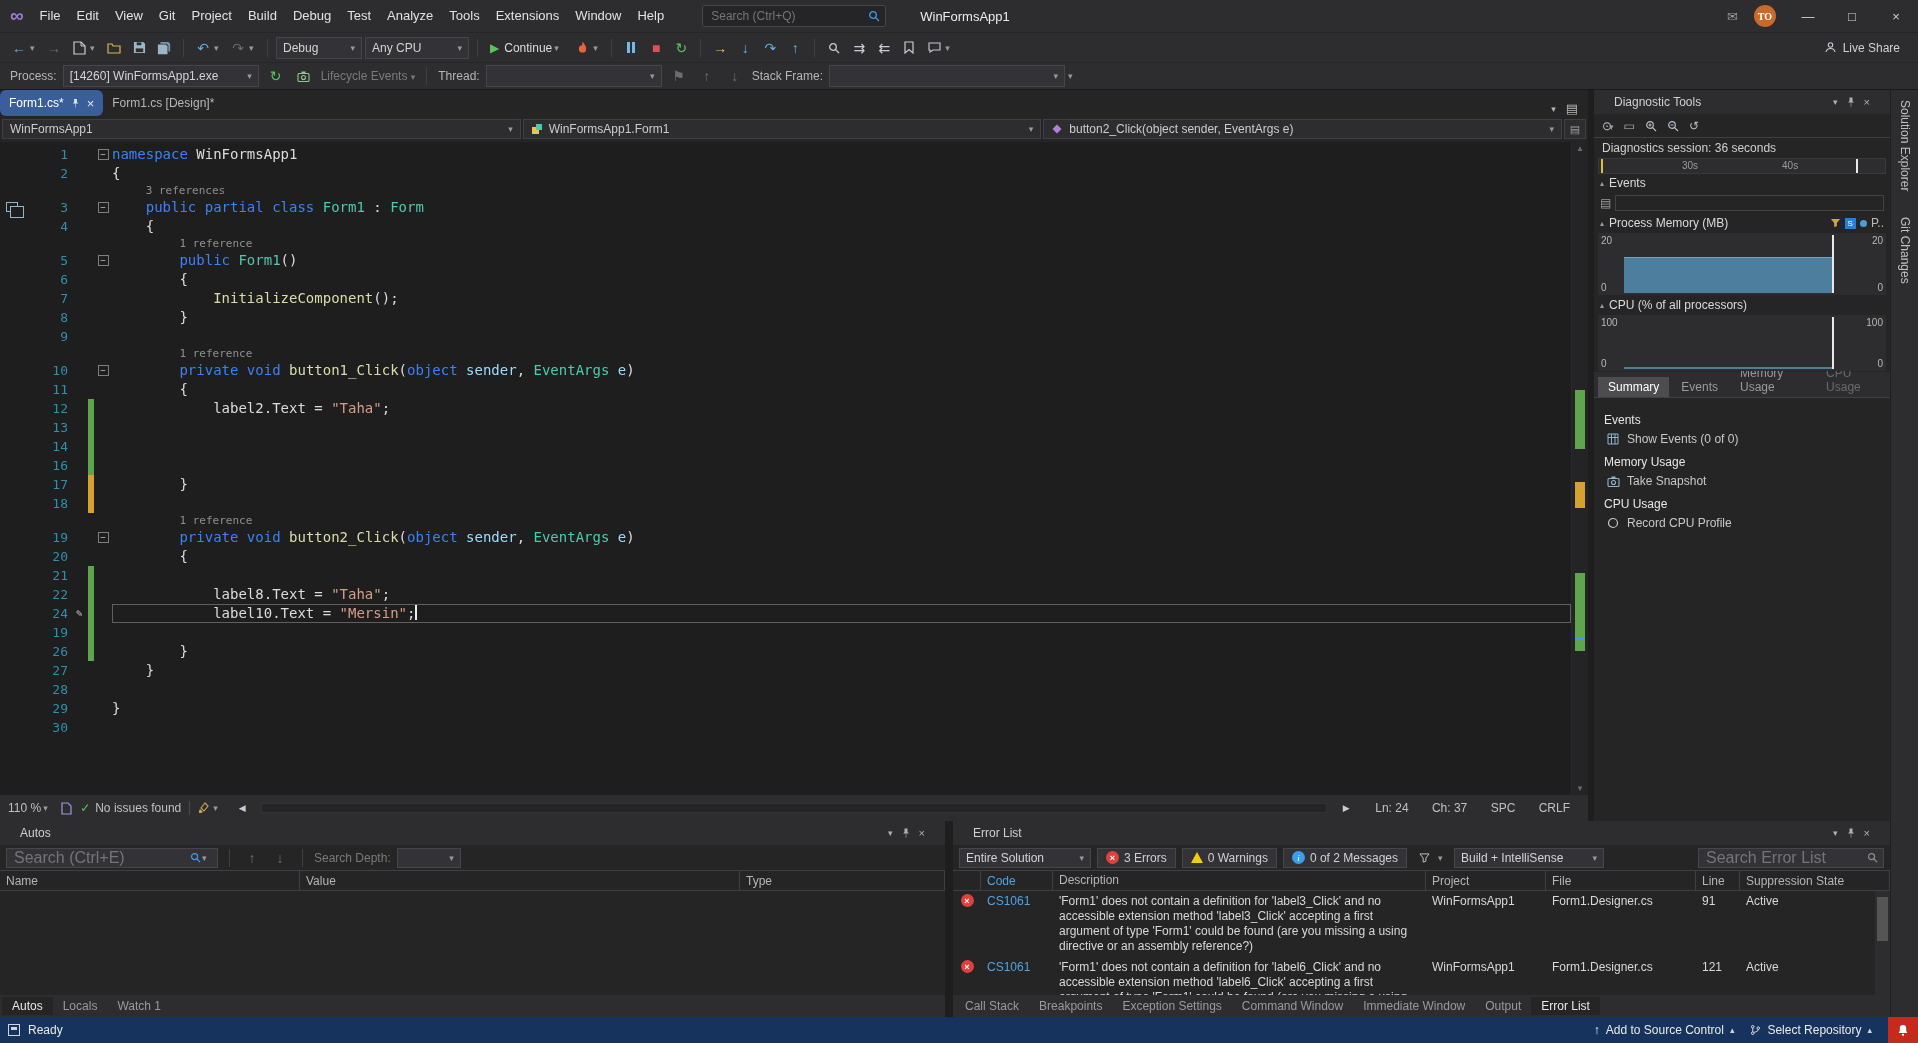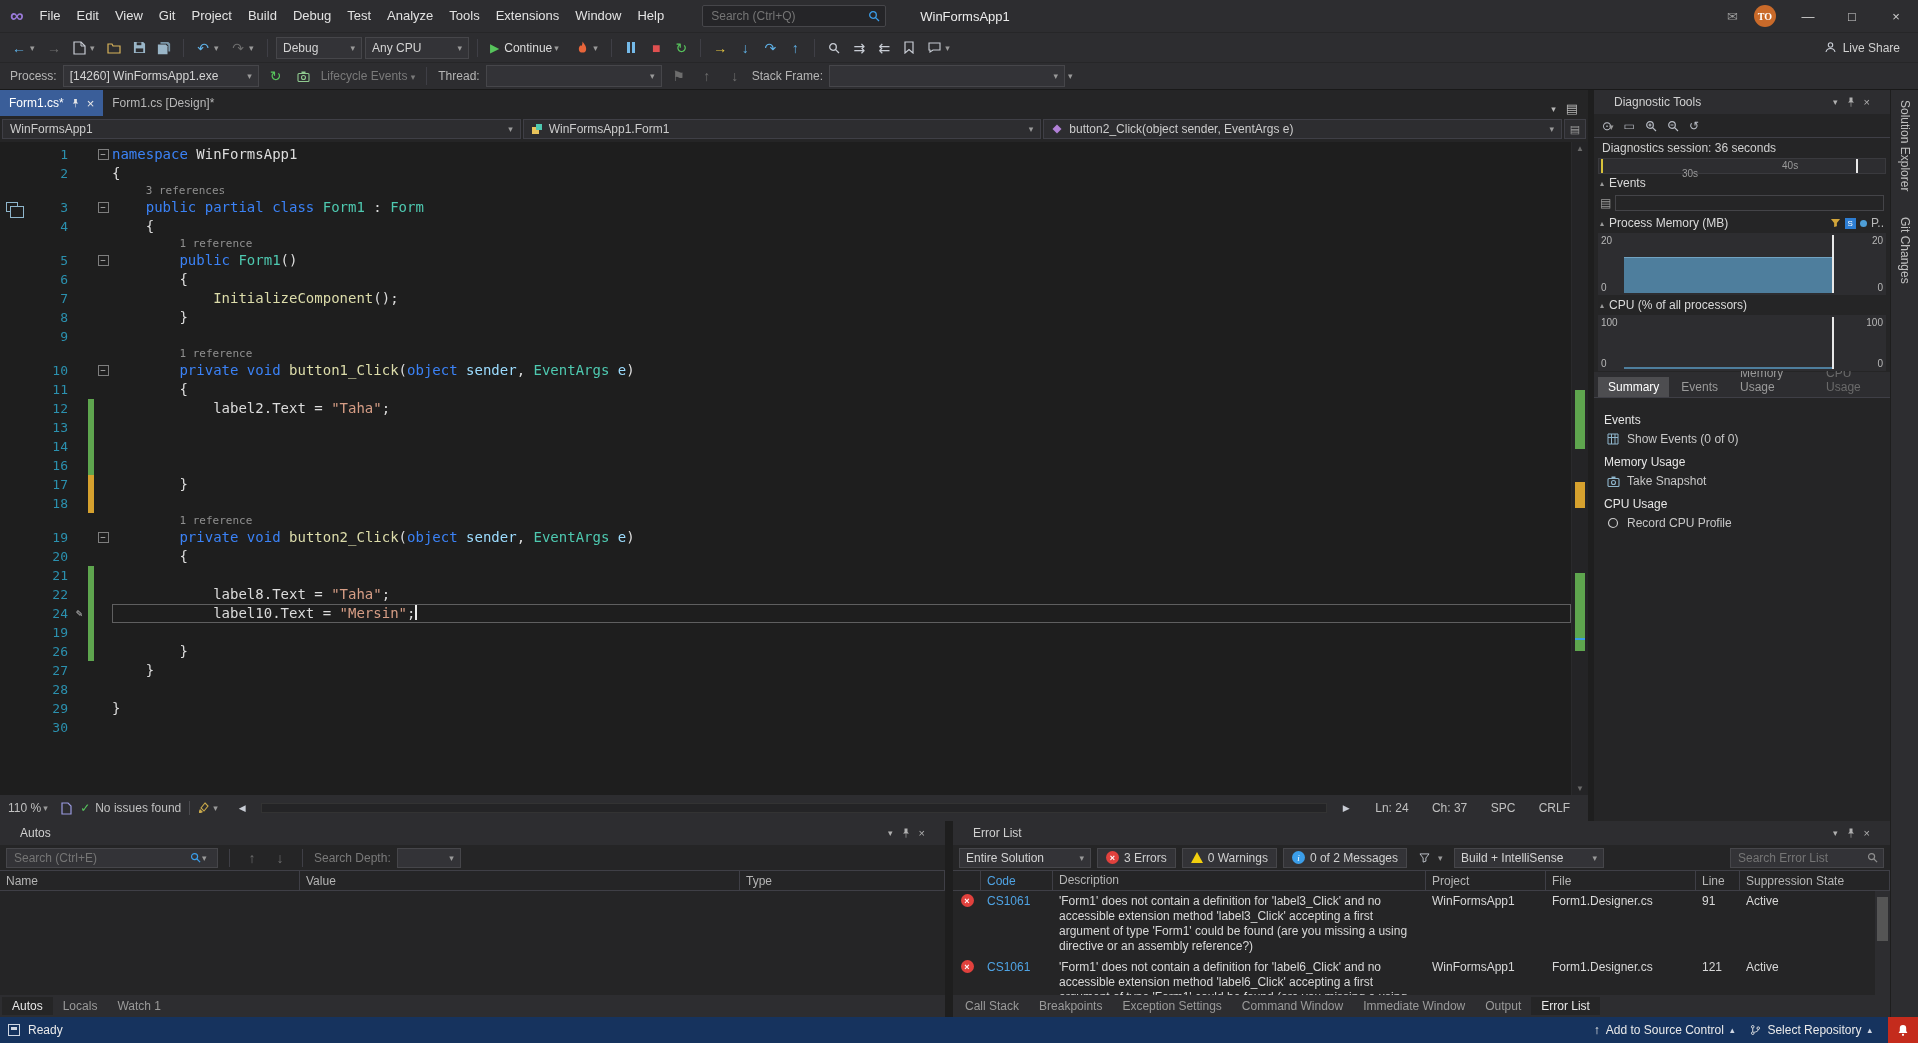--- a/index.html
+++ b/index.html
@@ -42,21 +42,21 @@
        display:flex;align-items:center;padding:0 10px;gap:6px;}
   .bar-label{color:#b5b5b5;font-size:12px;}
   .bar-label.dim{color:#7a7a7a;}
 
   
   .main{display:flex;height:731px;}
   .editor-zone{flex:1;min-width:0;display:flex;flex-direction:column;background:#1e1e1e;}
 
   .tabstrip{height:26px;background:#252526;display:flex;align-items:flex-end;}
   .doc-tab{height:26px;display:flex;align-items:center;padding:0 9px;font-size:12px;color:#b8b8b8;gap:7px;}
-  .doc-tab.active{background:#3a5e99;color:#ffffff;}
+  .doc-tab.active{background:#3a5e99;color:#ffffff;border-radius:6px;}
   .doc-tab .tab-close{font-size:13px;line-height:13px;color:#e8e8e8;}
   .tabstrip-right{margin-left:auto;display:flex;align-items:center;gap:10px;padding-right:10px;color:#b8b8b8;}
 
   .breadcrumb{height:26px;background:#252526;display:flex;align-items:center;padding:2px 2px;gap:2px;}
   .crumb{flex:1;height:20px;background:#2d2d30;border:1px solid #3f3f46;display:flex;align-items:center;
        padding:0 7px;font-size:12px;color:#cccccc;gap:6px;min-width:0;}
   .crumb .caret{margin-left:auto;color:#9a9a9a;font-size:9px;}
   .crumb-btn{width:22px;height:20px;background:#2d2d30;border:1px solid #3f3f46;display:flex;align-items:center;
        justify-content:center;color:#9a9a9a;font-size:11px;}
 
@@ -133,21 +133,21 @@
   
   .bottom{height:196px;display:flex;background:#1e1e1e;}
   .tool-panel{display:flex;flex-direction:column;background:#252526;font-size:12px;}
   .autos-panel{width:945px;}
   .bottom-splitter{width:8px;background:#1e1e1e;}
   .errorlist-panel{flex:1;min-width:0;}
   .right-spacer{width:28px;background:#2d2d30;border-left:1px solid #1e1e1e;}
 
   .tool-toolbar{height:26px;display:flex;align-items:center;gap:6px;padding:0 6px;background:#252526;border-bottom:1px solid #3f3f46;}
   .searchbox{height:20px;background:#333337;border:1px solid #46464a;display:flex;align-items:center;padding:0 5px;gap:4px;}
-  .searchbox input{flex:1;min-width:0;background:transparent;border:0;outline:0;color:#bfbfbf;font-size:12px;
+  .searchbox input{flex:1;min-width:0;background:transparent;border:0;outline:0;color:#bfbfbf;font-size:16px;
        font-family:"Liberation Sans",sans-serif;}
   .grid-header{height:20px;display:flex;align-items:center;background:#252526;border-bottom:1px solid #3f3f46;color:#b5b5b5;}
   .grid-header .cell{border-right:1px solid #3f3f46;padding:0 6px;height:100%;display:flex;align-items:center;}
   .grid-body{flex:1;position:relative;overflow:hidden;background:#252526;}
   .tool-tabs{height:22px;background:#2d2d30;display:flex;align-items:center;padding-left:2px;}
   .tool-tab{padding:2px 10px;color:#9a9a9a;}
   .tool-tab.active{background:#252526;color:#e8e8e8;}
 
   .toggle-btn{height:20px;background:#333337;border:1px solid #46464a;display:flex;align-items:center;
        gap:5px;padding:0 8px;color:#d0d0d0;}
@@ -745,21 +745,21 @@
               <circle cx="5" cy="5" r="3.3" fill="none" stroke="currentColor" stroke-width="1.2"></circle>
               <path d="M7.6 7.6L11 11M3.5 5h3" stroke="currentColor" stroke-width="1.2"></path>
             </svg>
         </span>
         <span>↺</span>
       </div>
       <div class="diag-session">Diagnostics session: 36 seconds</div>
 
       <div class="diag-ruler">
         <span class="start-marker" style="left:2px;"></span>
-        <span class="tick-label" style="left:29%;margin-top:8px;">30s</span>
+        <span class="tick-label" style="left:29%;">30s</span>
         <span class="tick-label" style="left:64%;">40s</span>
         <span class="time-marker" style="left:90%;"></span>
       </div>
 
       <div class="sec-header">
         <span class="sec-arrow">▴</span>
         <span>Events</span>
       </div>
       <div class="events-track">
         <span style="color:#9a9a9a;">▤</span>
@@ -934,21 +934,21 @@
           <svg width="11" height="10" viewBox="0 0 12 11">
               <path d="M1 1h10L7.5 5.5V9l-3 1V5.5z" fill="none" stroke="#c8ccd4"></path>
             </svg>
         </span>
           <span class="tb-caret">▾</span>
         <span class="combo" style="width:150px;height:20px;">
           <span>Build + IntelliSense</span>
             <span class="caret">▾</span>
         </span>
         <span style="flex:1;"></span>
-        <span class="searchbox" style="width:154px;">
+        <span class="searchbox" style="width:186px;">
           <input placeholder="Search Error List" style="">
           <span style="color:#8f8f8f;">
             <svg width="11" height="11" viewBox="0 0 12 12">
                 <circle cx="5" cy="5" r="3.3" fill="none" stroke="currentColor" stroke-width="1.3"></circle>
                 <path d="M7.6 7.6L11 11" stroke="currentColor" stroke-width="1.3"></path>
               </svg>
           </span>
         </span>
       </div>
       <div class="grid-header" id="error-header">

